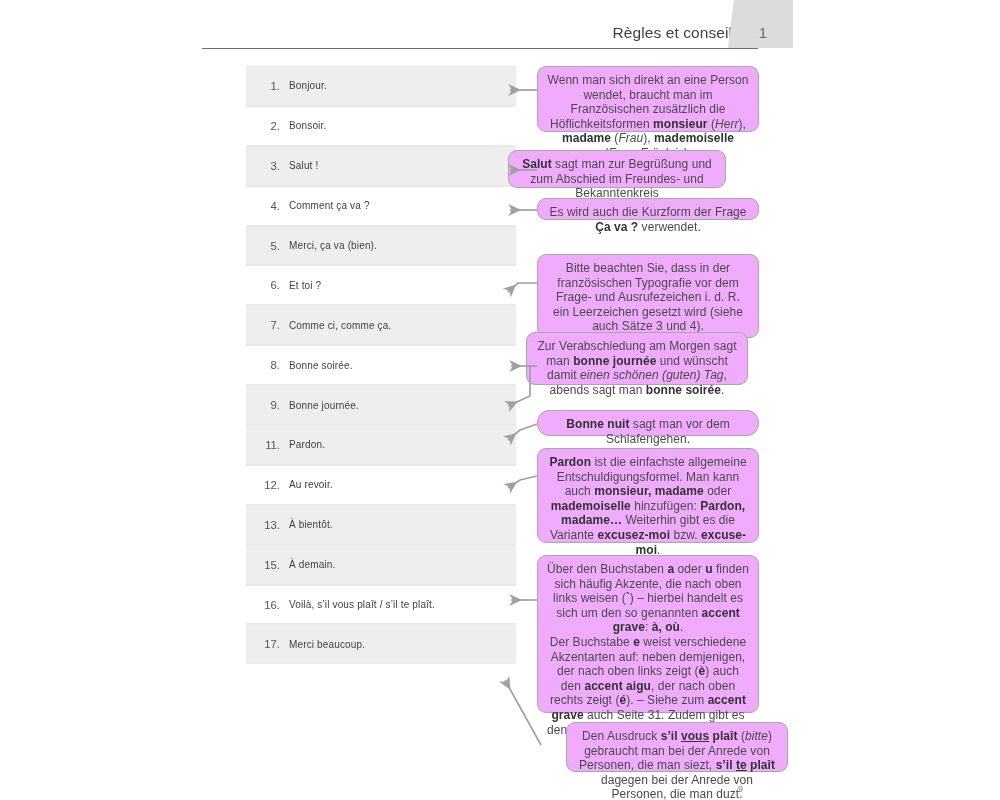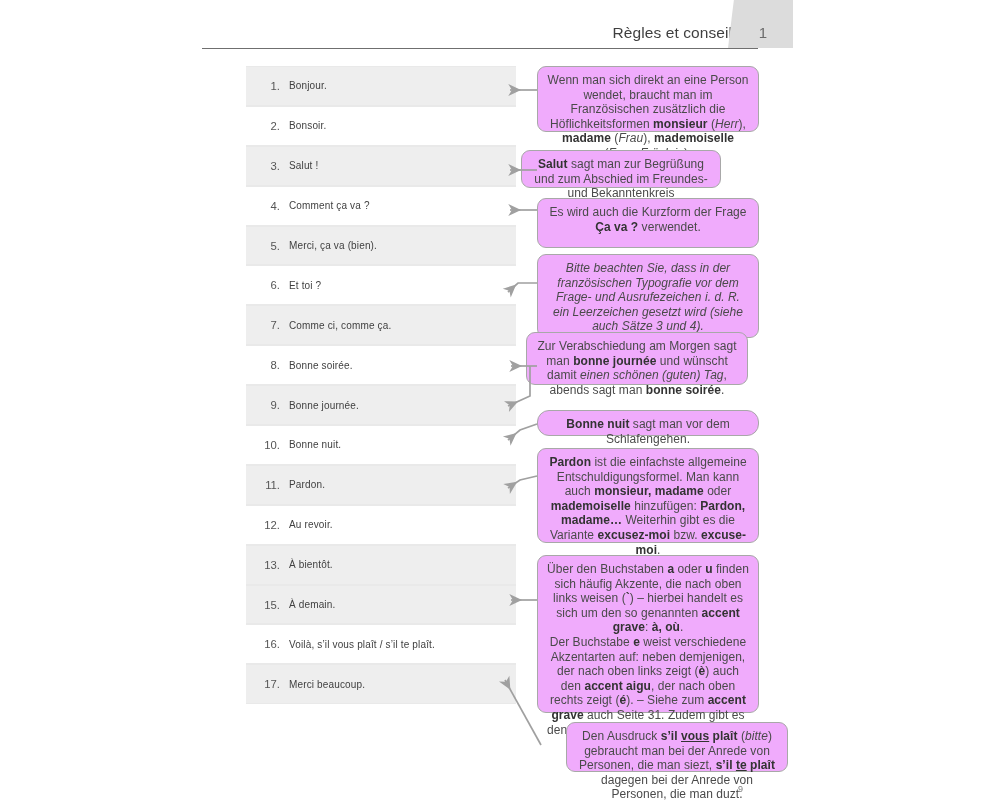--- a/index.html
+++ b/index.html
@@ -178,24 +178,20 @@
         <span class="row-text">Comme ci, comme ça.</span>
       </div>
       <div class="list-row plain">
         <span class="row-num">8.</span>
         <span class="row-text">Bonne soirée.</span>
       </div>
       <div class="list-row shaded">
         <span class="row-num">9.</span>
         <span class="row-text">Bonne journée.</span>
       </div>
-      <div class="list-row plain">
-        <span class="row-num">10.</span>
-        <span class="row-text">Bonne nuit.</span>
-      </div>
       <div class="list-row shaded">
         <span class="row-num">11.</span>
         <span class="row-text">Pardon.</span>
       </div>
       <div class="list-row plain">
         <span class="row-num">12.</span>
         <span class="row-text">Au revoir.</span>
       </div>
       <div class="list-row shaded">
         <span class="row-num">13.</span>
@@ -210,23 +206,23 @@
         <span class="row-text">Voilà, s’il vous plaît / s’il te plaît.</span>
       </div>
       <div class="list-row shaded">
         <span class="row-num">17.</span>
         <span class="row-text">Merci beaucoup.</span>
       </div>
     </div>
 
   <div id="callout-layer">
       <div class="callout" style="left: 537px; top: 66px; width: 222px; height: 66px;">Wenn man sich direkt an eine Person wendet, braucht man im Französischen zusätzlich die Höflichkeitsformen <b>monsieur</b> (<i>Herr</i>), <b>madame</b> (<i>Frau</i>), <b>mademoiselle</b> (<i>Frau, Fräulein</i>).</div>
-      <div class="callout" style="left: 521px; top: 150px; width: 200px; height: 38px;"><b>Salut</b> sagt man zur Begrüßung und zum Abschied im Freundes- und Bekanntenkreis</div>
-      <div class="callout" style="left: 537px; top: 198px; width: 222px; height: 50px;">Es wird auch die Kurzform der Frage <b>Ça va ?</b> verwendet.</div>
-      <div class="callout" style="left: 537px; top: 254px; width: 222px; height: 84px; font-style: italic;">Bitte beachten Sie, dass in der französischen Typografie vor dem Frage- und Ausrufezeichen i. d. R. ein Leerzeichen gesetzt wird (siehe auch Sätze 3 und 4).</div>
+      <div class="callout" style="left: 508px; top: 150px; width: 218px; height: 38px;"><b>Salut</b> sagt man zur Begrüßung und zum Abschied im Freundes- und Bekanntenkreis</div>
+      <div class="callout" style="left: 537px; top: 198px; width: 222px; height: 22px;">Es wird auch die Kurzform der Frage <b>Ça va ?</b> verwendet.</div>
+      <div class="callout" style="left: 537px; top: 254px; width: 222px; height: 84px;">Bitte beachten Sie, dass in der französischen Typografie vor dem Frage- und Ausrufezeichen i. d. R. ein Leerzeichen gesetzt wird (siehe auch Sätze 3 und 4).</div>
       <div class="callout" style="left: 526px; top: 332px; width: 222px; height: 53px;">Zur Verabschiedung am Morgen sagt man <b>bonne journée</b> und wünscht damit <i>einen schönen (guten) Tag</i>, abends sagt man <b>bonne soirée</b>.</div>
       <div class="callout" style="left: 537px; top: 410px; width: 222px; height: 26px; border-radius: 12px;"><b>Bonne nuit</b> sagt man vor dem Schlafengehen.</div>
       <div class="callout" style="left: 537px; top: 448px; width: 222px; height: 95px; border-radius: 9px;"><b>Pardon</b> ist die einfachste allgemeine Entschuldigungsformel. Man kann auch <b>monsieur, madame</b> oder <b>mademoiselle</b> hinzufügen: <b>Pardon, madame…</b> Weiterhin gibt es die Variante <b>excusez-moi</b> bzw. <b>excuse-moi</b>.</div>
       <div class="callout" style="left: 537px; top: 555px; width: 222px; height: 158px;">Über den Buchstaben <b>a</b> oder <b>u</b> finden sich häufig Akzente, die nach oben links weisen (<b>`</b>) – hierbei handelt es sich um den so genannten <b>accent grave</b>: <b>à, où</b>.<br>Der Buchstabe <b>e</b> weist verschiedene Akzentarten auf: neben demjenigen, der nach oben links zeigt (<b>è</b>) auch den <b>accent aigu</b>, der nach oben rechts zeigt (<b>é</b>). – Siehe zum <b>accent grave</b> auch Seite 31. Zudem gibt es den <b>accent circonflexe</b>, der mit allen Vokalen vorkommen kann.</div>
       <div class="callout" style="left: 566px; top: 722px; width: 222px; height: 50px;">Den Ausdruck <b>s’il <u>vous</u> plaît</b> (<i>bitte</i>) gebraucht man bei der Anrede von Personen, die man siezt, <b>s’il <u>te</u> plaît</b> dagegen bei der Anrede von Personen, die man duzt.</div>
     </div>
 
   <svg class="arrows" viewBox="0 0 1000 800">
     <defs>
       <marker id="ah" markerWidth="9" markerHeight="9" refX="7.5" refY="4.5" orient="auto" markerUnits="strokeWidth">

